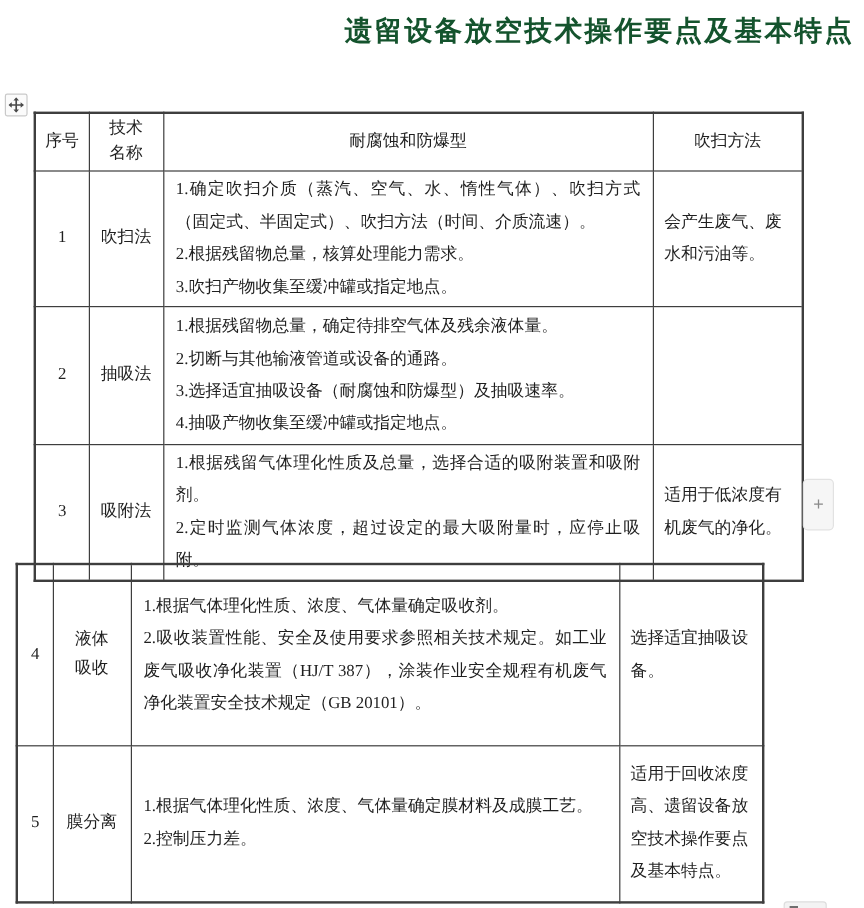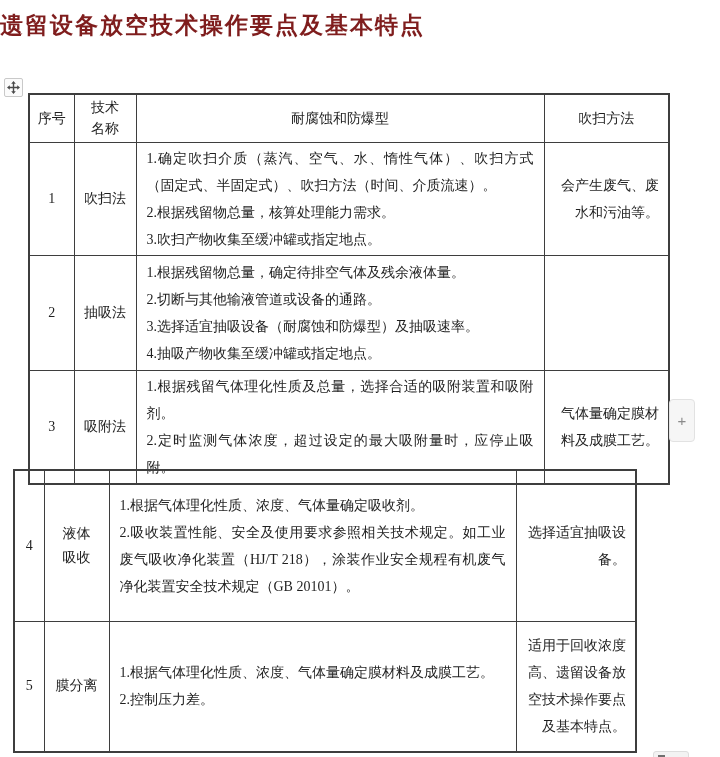--- a/index.html
+++ b/index.html
@@ -11,25 +11,25 @@
     overflow: hidden;
     font-family: "Liberation Serif", "DejaVu Serif", serif;
     color: #1f1f1f;
   }
 
   .doc-title {
     position: absolute;
     top: 10px;
     left: 0;
     width: 712px;
-    text-align: left;
+    text-align: right;
     font-size: 23px;
     font-weight: bold;
     letter-spacing: 2px;
-    color: #7f1d1d;
+    color: #14532d;
   }
 
   
   .move-handle {
     position: absolute;
     left: 4px;
     top: 78px;
     width: 19px;
     height: 19px;
     background: #fbfbfb;
@@ -74,21 +74,21 @@
     padding: 2px 4px;
   }
   .points-cell {
     text-align: justify;
     line-height: 27px;
     white-space: pre-line;
     padding: 2px 10px;
     margin-left: 36px;
   }
   .features-cell {
-    text-align: right;
+    text-align: left;
     line-height: 27px;
     white-space: pre-line;
     padding: 2px 9px;
   }
 
   
   .t1 tr.hdr    { height: 48px; }
   .t1 tr.row-1  { height: 105px; }
   .t1 tr.row-2  { height: 115px; }
   .t1 tr.row-3  { height: 101px; }
@@ -183,39 +183,39 @@
 2.切断与其他输液管道或设备的通路。
 3.选择适宜抽吸设备（耐腐蚀和防爆型）及抽吸速率。
 4.抽吸产物收集至缓冲罐或指定地点。</td>
       <td class="features-cell"></td>
     </tr>
     <tr class="row-3">
       <td class="index-cell">3</td>
       <td class="name-cell">吸附法</td>
       <td class="points-cell">1.根据残留气体理化性质及总量，选择合适的吸附装置和吸附剂。
 2.定时监测气体浓度，超过设定的最大吸附量时，应停止吸附。</td>
-      <td class="features-cell">气体量确定膜材料及成膜工艺。</td>
+      <td class="features-cell">适用于低浓度有机废气的净化。</td>
     </tr>
   </tbody>
     </table>
 
   <table class="doc-table t2">
     <colgroup>
       <col style="width:30px">
         <col style="width:65px">
         <col style="width:407px">
         <col style="width:120px">
     </colgroup>
     <tbody>
         <tr class="row-4">
       <td class="index-cell">4</td>
       <td class="name-cell">液体
 吸收</td>
       <td class="points-cell">1.根据气体理化性质、浓度、气体量确定吸收剂。
-2.吸收装置性能、安全及使用要求参照相关技术规定。如工业废气吸收净化装置（HJ/T 218），涂装作业安全规程有机废气净化装置安全技术规定（GB 20101）。</td>
+2.吸收装置性能、安全及使用要求参照相关技术规定。如工业废气吸收净化装置（HJ/T 387），涂装作业安全规程有机废气净化装置安全技术规定（GB 20101）。</td>
       <td class="features-cell">选择适宜抽吸设备。</td>
     </tr>
     <tr class="row-5">
       <td class="index-cell">5</td>
       <td class="name-cell">膜分离</td>
       <td class="points-cell">1.根据气体理化性质、浓度、气体量确定膜材料及成膜工艺。
 2.控制压力差。</td>
       <td class="features-cell">适用于回收浓度高、遗留设备放空技术操作要点及基本特点。</td>
     </tr>
   </tbody>

